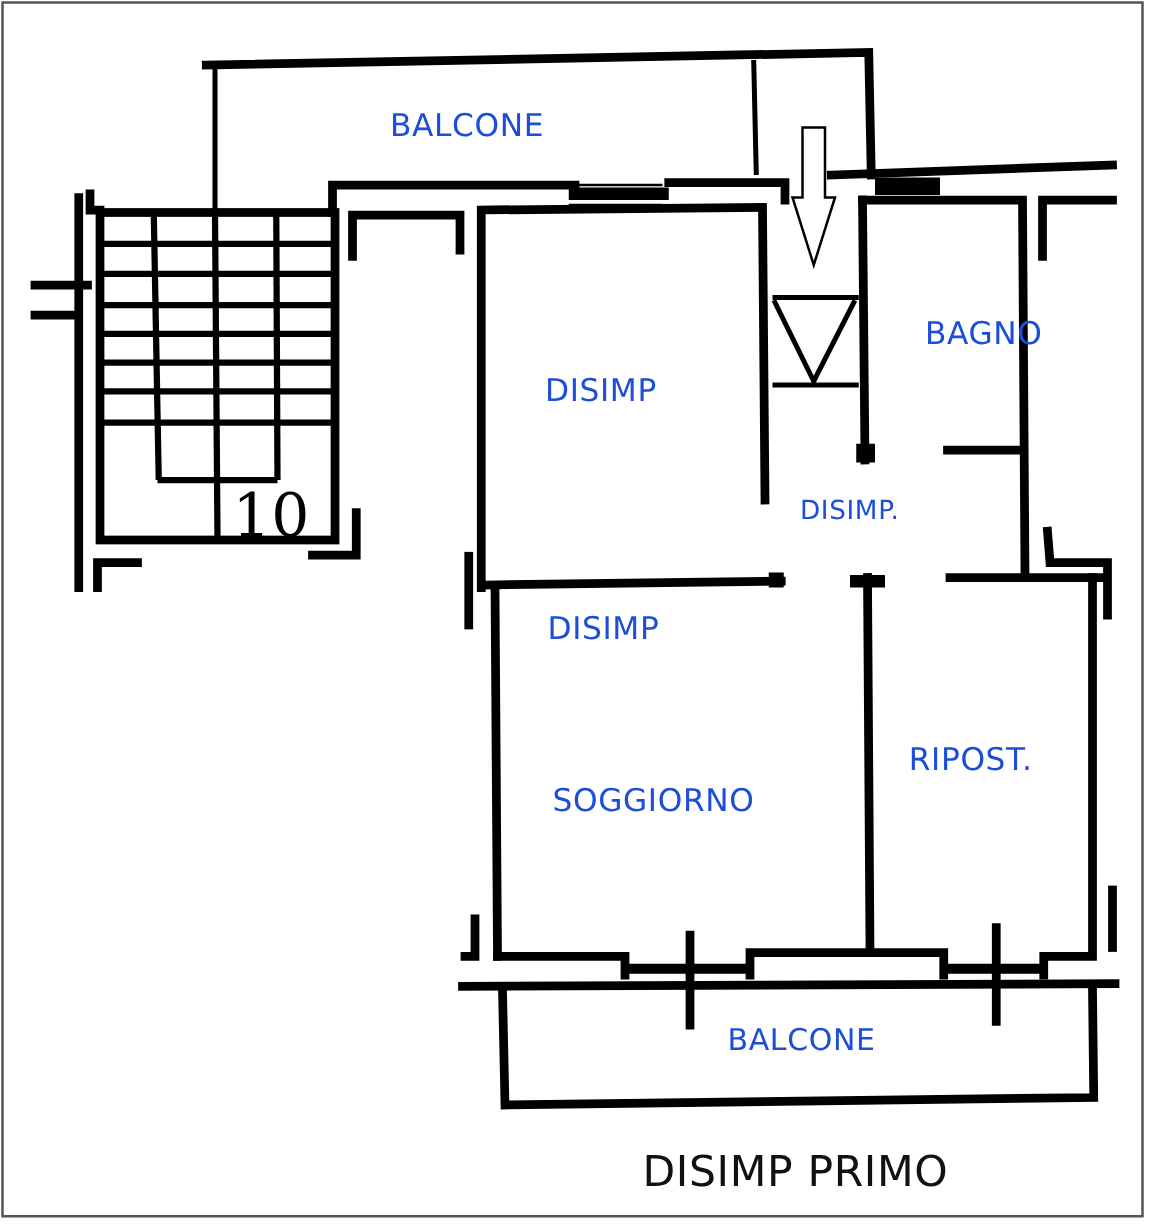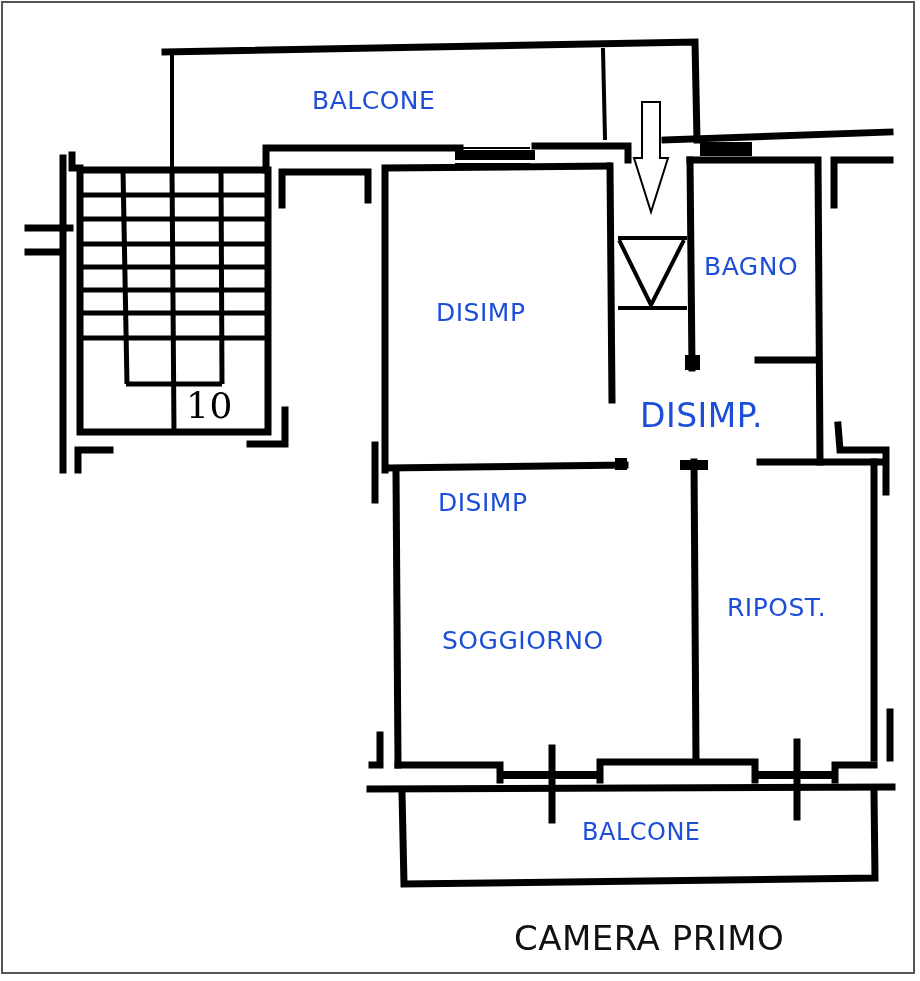--- a/index.html
+++ b/index.html
@@ -6,21 +6,21 @@
     body { width: 920px; height: 981px; position: relative; overflow: hidden; font-family: "DejaVu Sans", "Liberation Sans", sans-serif; }
     .frame { position: absolute; left: 1px; top: 1px; width: 914px; height: 973px; border: 2px solid #555; box-sizing: border-box; background: #fff; }
     svg.plan { position: absolute; left: 0; top: 0; width: 920px; height: 981px; }
     .wall { stroke: #000; stroke-width: 7; fill: none; stroke-linecap: square; }
     .thin { stroke: #000; stroke-width: 4; fill: none; stroke-linecap: square; }
     .hair { stroke: #000; stroke-width: 2; fill: none; }
     .stair { stroke: #000; stroke-width: 5; fill: none; }
     .label { position: absolute; color: #1d4ed8; white-space: nowrap; letter-spacing: 0.5px; font-family: "DejaVu Sans", sans-serif; }
     .room { font-size: 25px; }
     .title { font-size: 34px; color: #111; }
-    .stairnum { font-size: 36px; color: #000; font-family: "DejaVu Serif", serif; }
+    .stairnum { font-size: 48px; color: #000; font-family: "DejaVu Serif", serif; }
   </style>
 </head>
 <body>
 
 <div class="frame"></div>
 
 <svg class="plan" viewBox="0 0 920 981" xmlns="http://www.w3.org/2000/svg">
 
   <g>
     <polyline class="wall" points="165,52 695,42 697,140"></polyline>
@@ -113,22 +113,22 @@
     <line class="wall" x1="797" y1="742" x2="797" y2="817"></line>
   </g>
 
   <g>
     <polyline class="wall" points="402,792 404,884 875,878 874,792"></polyline>
   </g>
 </svg>
 
 <div class="label room" style="left:312px; top:86px;">BALCONE</div>
 <div class="label room" style="left:436px; top:298px;">DISIMP</div>
-<div class="label room" style="left:704px; top:252px;text-align:center;">BAGNO</div>
-<div class="label room" style="left:640px; top:396px; font-size:33px;">DISIMP.</div>
+<div class="label room" style="left:740px; top:252px;text-align:center;">BAGNO</div>
+<div class="label room" style="left:640px; top:396px; font-size:21px;">DISIMP.</div>
 <div class="label room" style="left:438px; top:488px;">DISIMP</div>
 <div class="label room" style="left:442px; top:626px;">SOGGIORNO</div>
 <div class="label room" style="left:727px; top:593px;">RIPOST.</div>
 <div class="label room" style="left:582px; top:818px; font-size:24px;">BALCONE</div>
 
 <div class="label stairnum" style="left:186px; top:385px;">10</div>
 
-<div class="label title" style="left:514px; top:918px;">CAMERA PRIMO</div>
+<div class="label title" style="left:514px; top:918px;">DISIMP PRIMO</div>
 
 </body></html>

